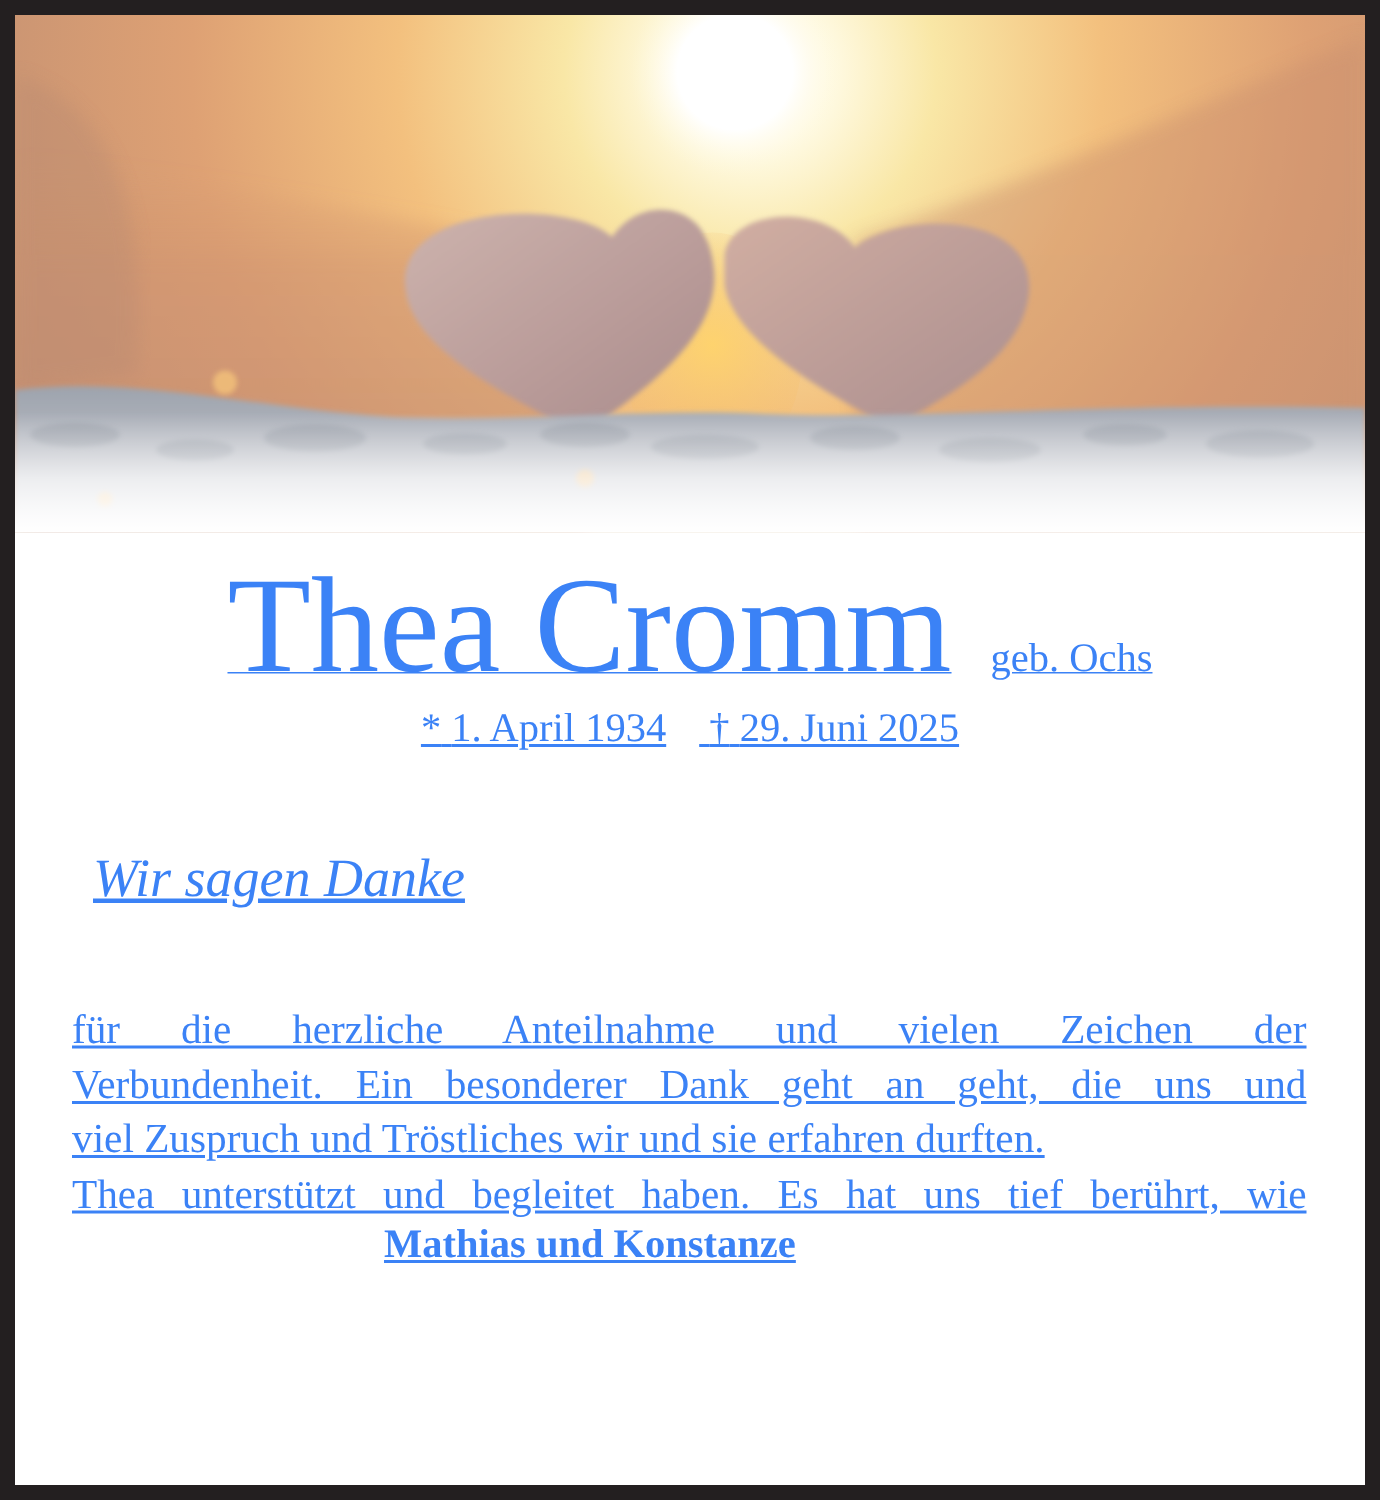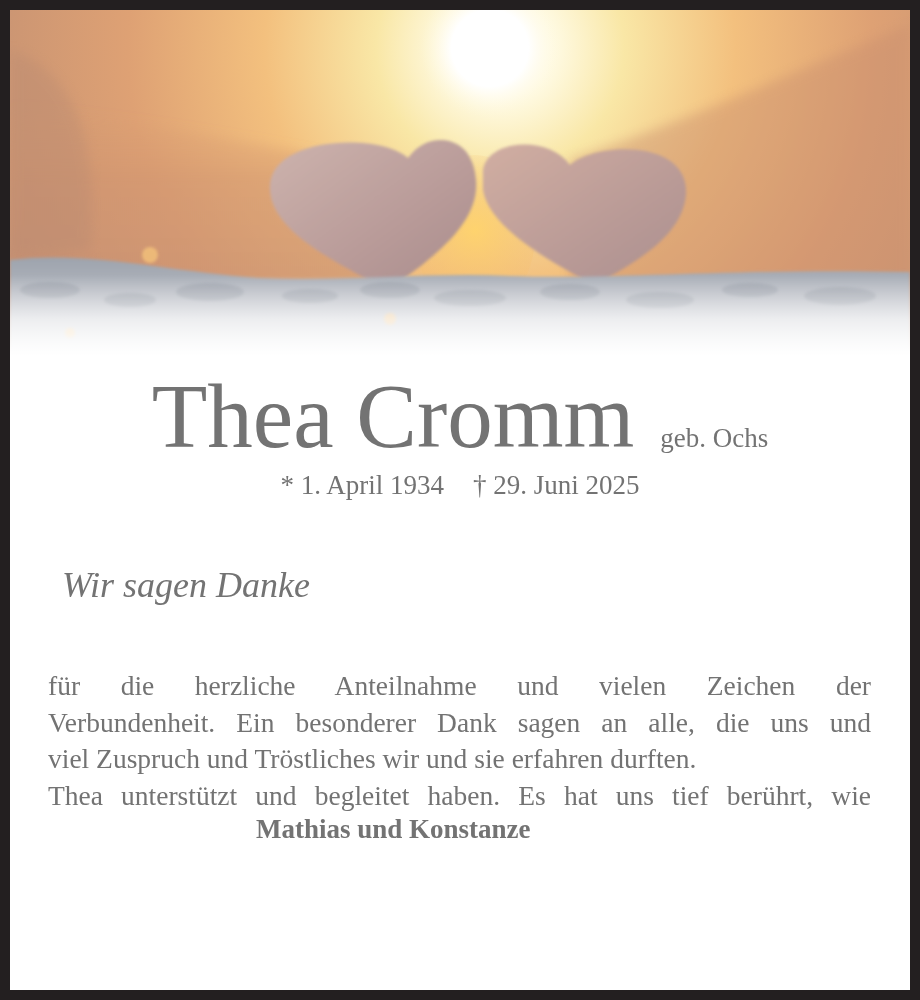--- a/index.html
+++ b/index.html
@@ -6,21 +6,21 @@
   body { width: 920px; height: 1000px; position: relative; overflow: hidden; }
   .frame {
     position: absolute; left: 0; top: 0; width: 920px; height: 1000px;
     box-sizing: border-box; border: 10px solid #231f20; background: #ffffff;
     overflow: hidden;
   }
   .photo {
     position: absolute; left: 0; top: 0; width: 900px; height: 345px; overflow: hidden;
   }
   .photo svg { display: block; }
-  .serif { font-family: "Liberation Serif", "DejaVu Serif", serif; color: #737373; }
+  .serif { font-family: "Liberation Serif", "DejaVu Serif", serif; color: #3b82f6; text-decoration: underline; }
   .name-row {
     position: absolute; left: 0; top: 357px; width: 900px; text-align: center;
     white-space: nowrap;
   }
   .name {
     font-size: 91px; line-height: 100px; letter-spacing: 0px;
   }
   .maiden {
     font-size: 27px; margin-left: 26px; vertical-align: baseline;
   }
@@ -146,21 +146,21 @@
     <span>*</span>
     <span>1. April 1934</span><span class="gap"></span>
     <span>†</span>
     <span>29. Juni 2025</span>
   </div>
 
   <div class="thanks-title serif">Wir sagen Danke</div>
 
   <div class="body-text serif">
     <span class="line">für die herzliche Anteilnahme und vielen Zeichen der</span>
-    <span class="line">Verbundenheit. Ein besonderer Dank sagen an alle, die uns und</span>
+    <span class="line">Verbundenheit. Ein besonderer Dank geht an geht, die uns und</span>
     <span class="line last">viel Zuspruch und Tröstliches wir und sie erfahren durften.</span>
     <span class="line">Thea unterstützt und begleitet haben. Es hat uns tief berührt, wie</span>
   </div>
 
   <div class="signature serif">
     <span class="names">Mathias und Konstanze</span>
   </div>
 
 
 </div>

